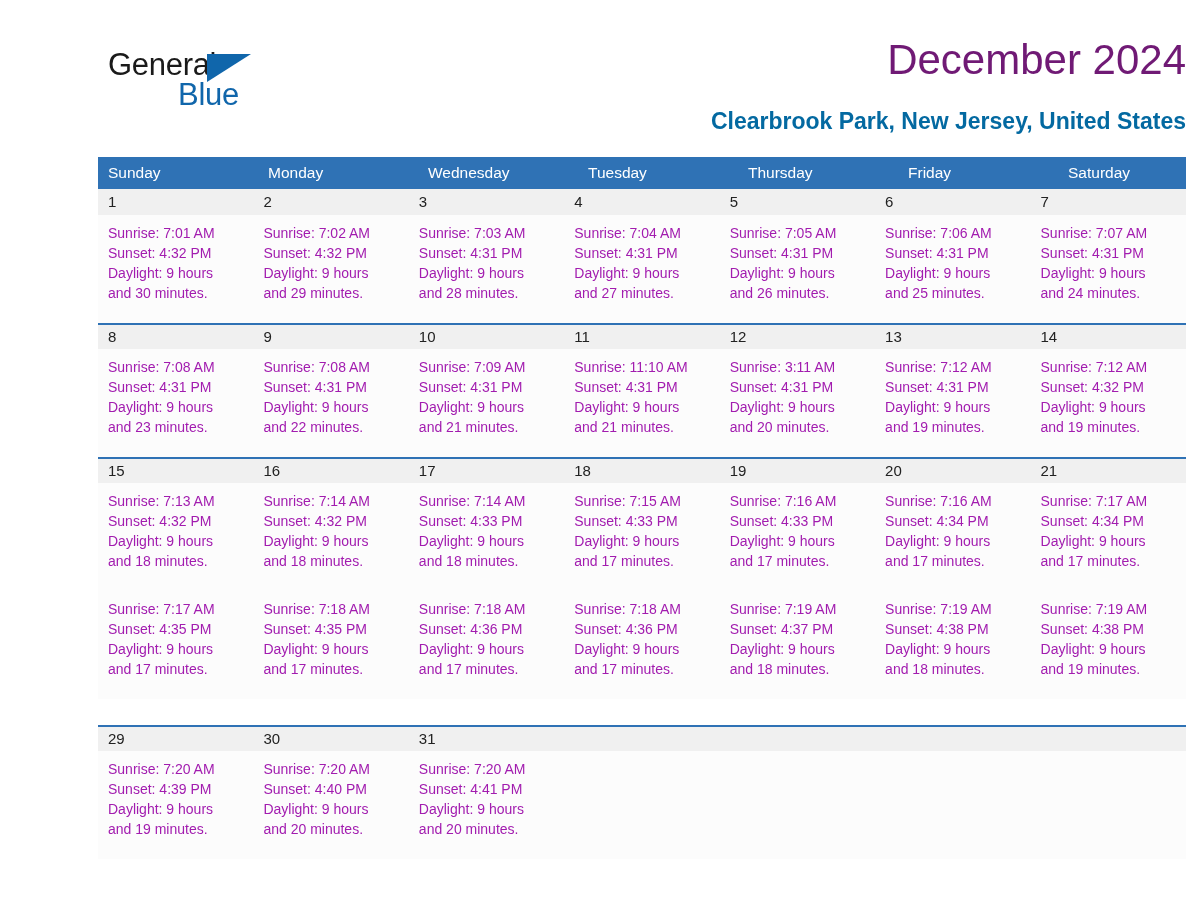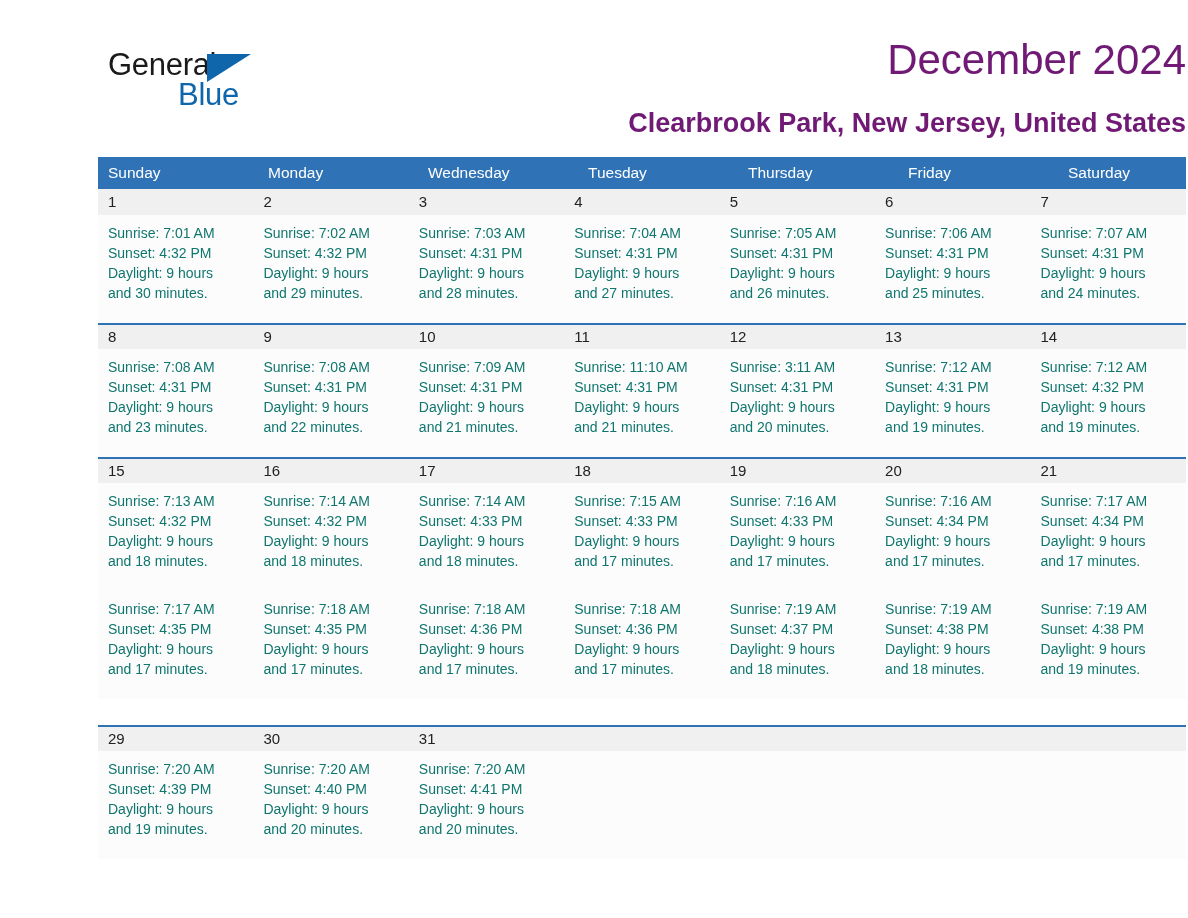--- a/index.html
+++ b/index.html
@@ -77,23 +77,23 @@
     font-size: 42px;
     font-weight: normal;
     color: #701a75;
     letter-spacing: 0px;
     white-space: nowrap;
   }
   .subtitle {
     position: absolute;
     right: 0;
     top: 108px;
-    font-size: 27px;
+    font-size: 23px;
     font-weight: bold;
-    color: #701a75;
+    color: #0369a1;
     white-space: nowrap;
   }
 
   
   .calendar {
     position: absolute;
     left: 50px;
     top: 157px;
     width: 1088px;
   }
@@ -142,21 +142,21 @@
     display: flex;
     background: #fcfcfc;
     height: 108px;
   }
   .week .bodycell {
     flex: 1 1 0;
     padding: 8px 8px 0 10px;
     box-sizing: border-box;
     font-size: 14px;
     line-height: 20px;
-    color: #0f766e;
+    color: #a21caf;
   }
   .week .bodycell .ln { white-space: nowrap; }
   .week .bodycell.empty { }
 </style>
 </head>
 <body>
 
 <div class="page">
 
   <div class="topbar">

